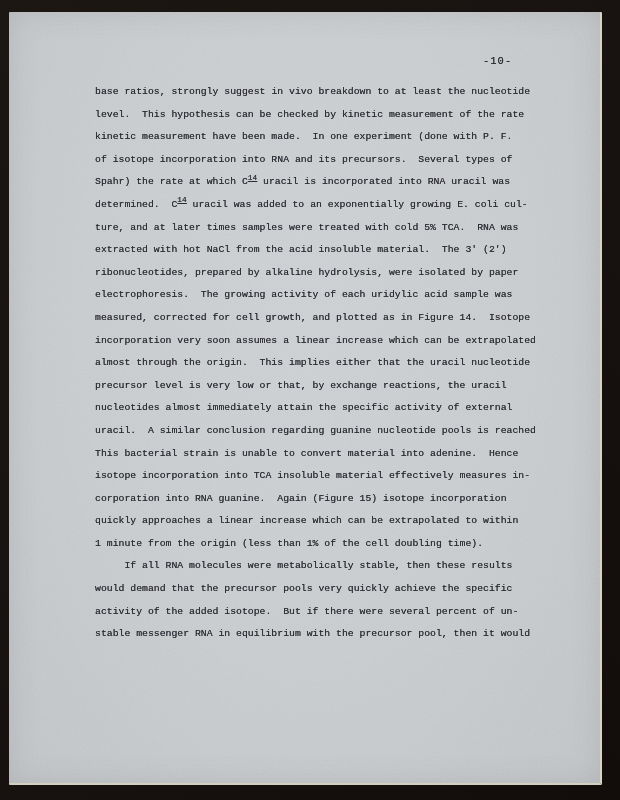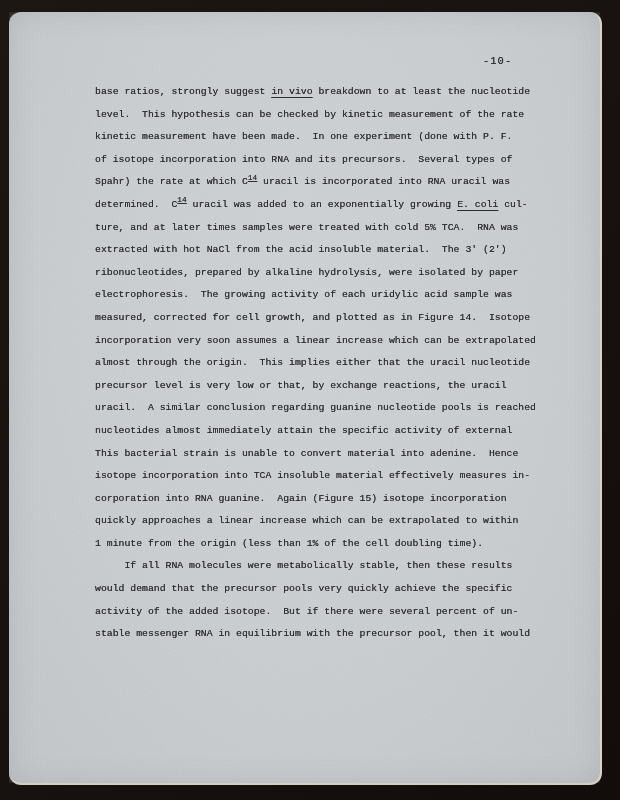--- a/index.html
+++ b/index.html
@@ -22,21 +22,21 @@
   .paper {
     position: absolute;
     left: 9px;
     top: 12px;
     width: 591px;
     height: 771px;
     background: radial-gradient(ellipse at 50% 38%, #cbced1 0%, #c6c9cb 55%, #bec1c4 100%);
     border-right: 2px solid #d8d4c5;
     border-bottom: 2px solid #d2cfc0;
     box-shadow: inset 0 0 28px rgba(90,95,100,0.18);
-    border-radius: 12px;
+    border-radius: 1px;
   }
   .grain {
     position: absolute;
     left: 0; top: 0;
     width: 100%; height: 100%;
     opacity: 0.5;
     pointer-events: none;
     z-index: 1;
   }
   .page-number {
@@ -59,21 +59,20 @@
     font-size: 9.8px;
     text-shadow: 0 0 0.6px rgba(45,45,52,0.8);
   }
   .line {
     height: 22.6px;
     line-height: 22.6px;
     white-space: pre;
   }
   .line span { white-space: pre; }
   .u {
-    text-decoration: underline;
     text-underline-offset: 2.5px;
     text-decoration-thickness: 1px;
   }
   .sup {
     font-size: 7.8px;
     position: relative;
     top: -4.5px;
     text-decoration: underline;
   }
 </style>
@@ -101,22 +100,22 @@
         <div class="line"><span>Spahr) the rate at which C</span><span class="sup">14</span><span> uracil is incorporated into RNA uracil was</span></div>
         <div class="line"><span>determined.  C</span><span class="sup">14</span><span> uracil was added to an exponentially growing </span><span class="u">E. coli</span><span> cul-</span></div>
         <div class="line"><span>ture, and at later times samples were treated with cold 5% TCA.  RNA was</span></div>
         <div class="line"><span>extracted with hot NaCl from the acid insoluble material.  The 3' (2')</span></div>
         <div class="line"><span>ribonucleotides, prepared by alkaline hydrolysis, were isolated by paper</span></div>
         <div class="line"><span>electrophoresis.  The growing activity of each uridylic acid sample was</span></div>
         <div class="line"><span>measured, corrected for cell growth, and plotted as in Figure 14.  Isotope</span></div>
         <div class="line"><span>incorporation very soon assumes a linear increase which can be extrapolated</span></div>
         <div class="line"><span>almost through the origin.  This implies either that the uracil nucleotide</span></div>
         <div class="line"><span>precursor level is very low or that, by exchange reactions, the uracil</span></div>
+        <div class="line"><span>nucleotides almost immediately attain the specific activity of external</span></div>
         <div class="line"><span>uracil.  A similar conclusion regarding guanine nucleotide pools is reached</span></div>
-        <div class="line"><span>nucleotides almost immediately attain the specific activity of external</span></div>
         <div class="line"><span>This bacterial strain is unable to convert material into adenine.  Hence</span></div>
         <div class="line"><span>isotope incorporation into TCA insoluble material effectively measures in-</span></div>
         <div class="line"><span>corporation into RNA guanine.  Again (Figure 15) isotope incorporation</span></div>
         <div class="line"><span>quickly approaches a linear increase which can be extrapolated to within</span></div>
         <div class="line"><span>1 minute from the origin (less than 1% of the cell doubling time).</span></div>
         <div class="line"><span>     If all RNA molecules were metabolically stable, then these results</span></div>
         <div class="line"><span>would demand that the precursor pools very quickly achieve the specific</span></div>
         <div class="line"><span>activity of the added isotope.  But if there were several percent of un-</span></div>
         <div class="line"><span>stable messenger RNA in equilibrium with the precursor pool, then it would</span></div>
       </div>

